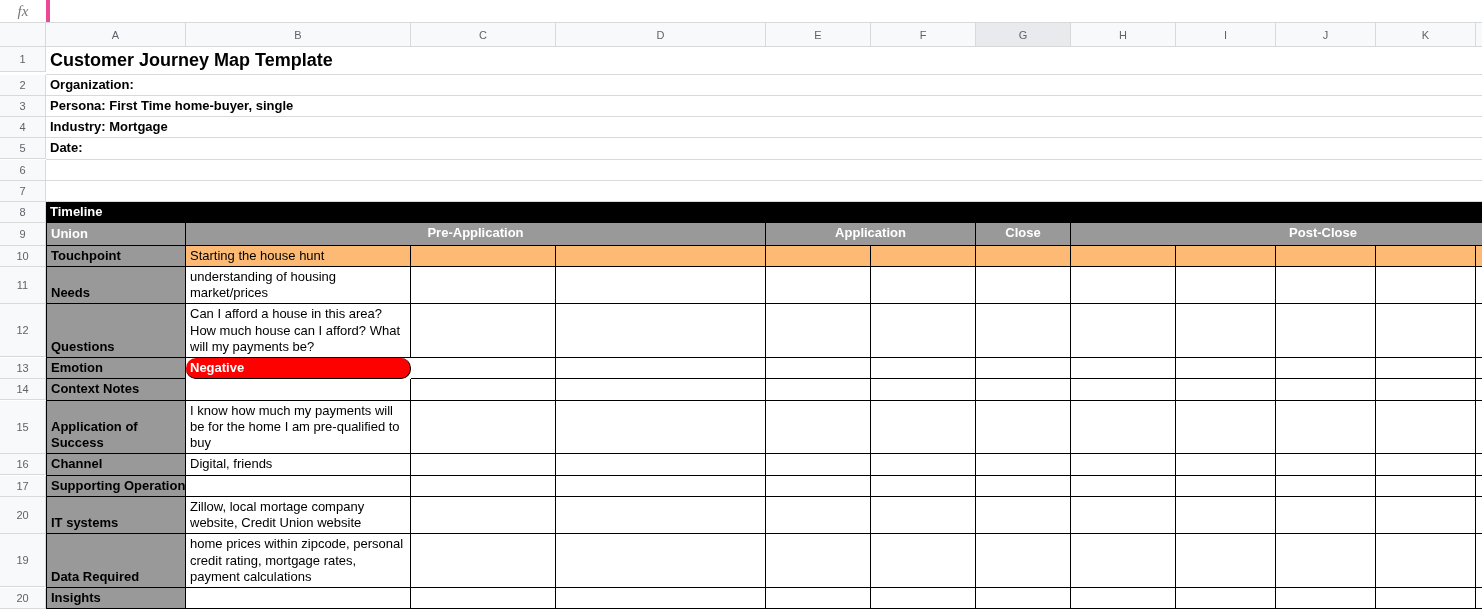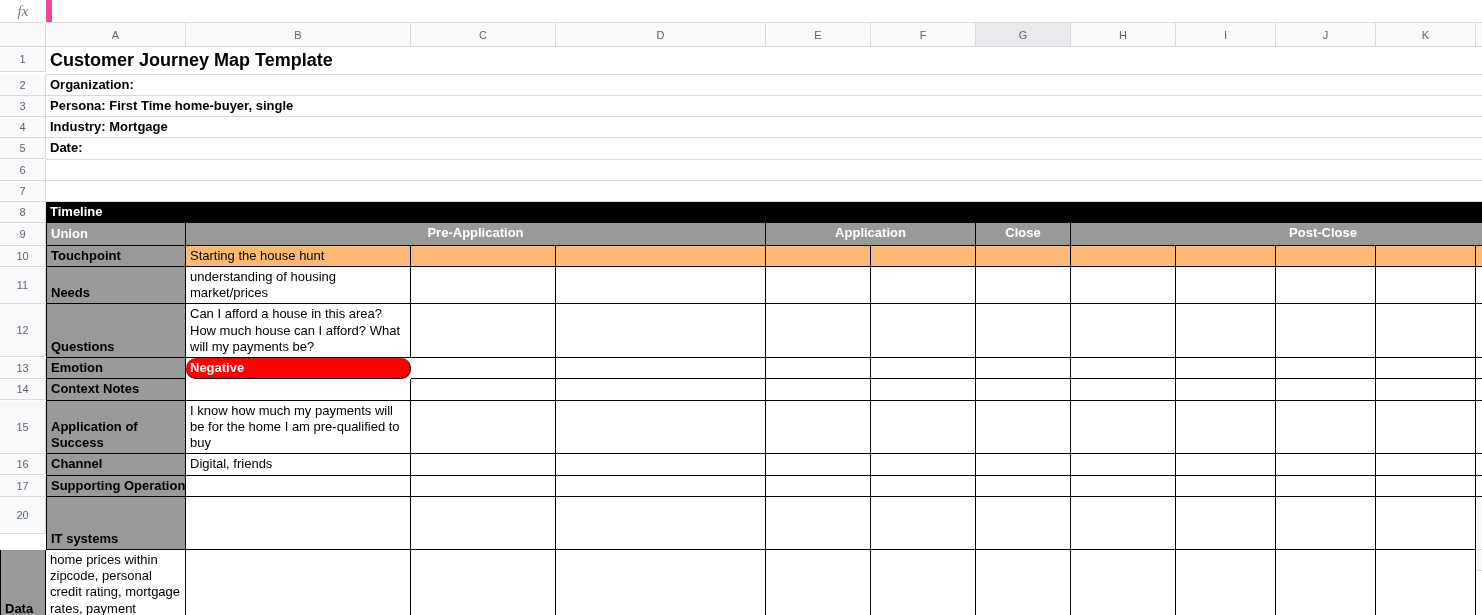--- a/index.html
+++ b/index.html
@@ -22,21 +22,21 @@
   }
   .fx-label {
     width: 46px;
     display: flex;
     align-items: center;
     justify-content: center;
     font-style: italic;
     color: #777;
     font-family: "Times New Roman", serif;
     font-size: 15px;
-    border-right: 6px solid #ec4899;
+    border-right: 4px solid #ec4899;
     height: 100%;
   }
   .formula-input {
     flex: 1;
     border: none;
     outline: none;
     height: 100%;
     padding: 0 6px;
     font-size: 13px;
   }
@@ -290,20 +290,21 @@
   <div class="bcell"></div>
   <div class="bcell"></div>
   <div class="bcell"></div>
   <div class="bcell"></div>
   <div class="bcell"></div>
   <div class="bcell"></div>
   <div class="bcell"></div>
 
   <div class="rowhdr" style="height:36px">20</div>
   <div class="bcell gray-label left vbottom">IT systems</div>
+  <div class="bcell wrap">Zillow, local mortage company website, Credit Union website</div>
   <div class="bcell"></div>
   <div class="bcell"></div>
   <div class="bcell"></div>
   <div class="bcell"></div>
   <div class="bcell"></div>
   <div class="bcell"></div>
   <div class="bcell"></div>
   <div class="bcell"></div>
   <div class="bcell"></div>
   <div class="bcell"></div>

